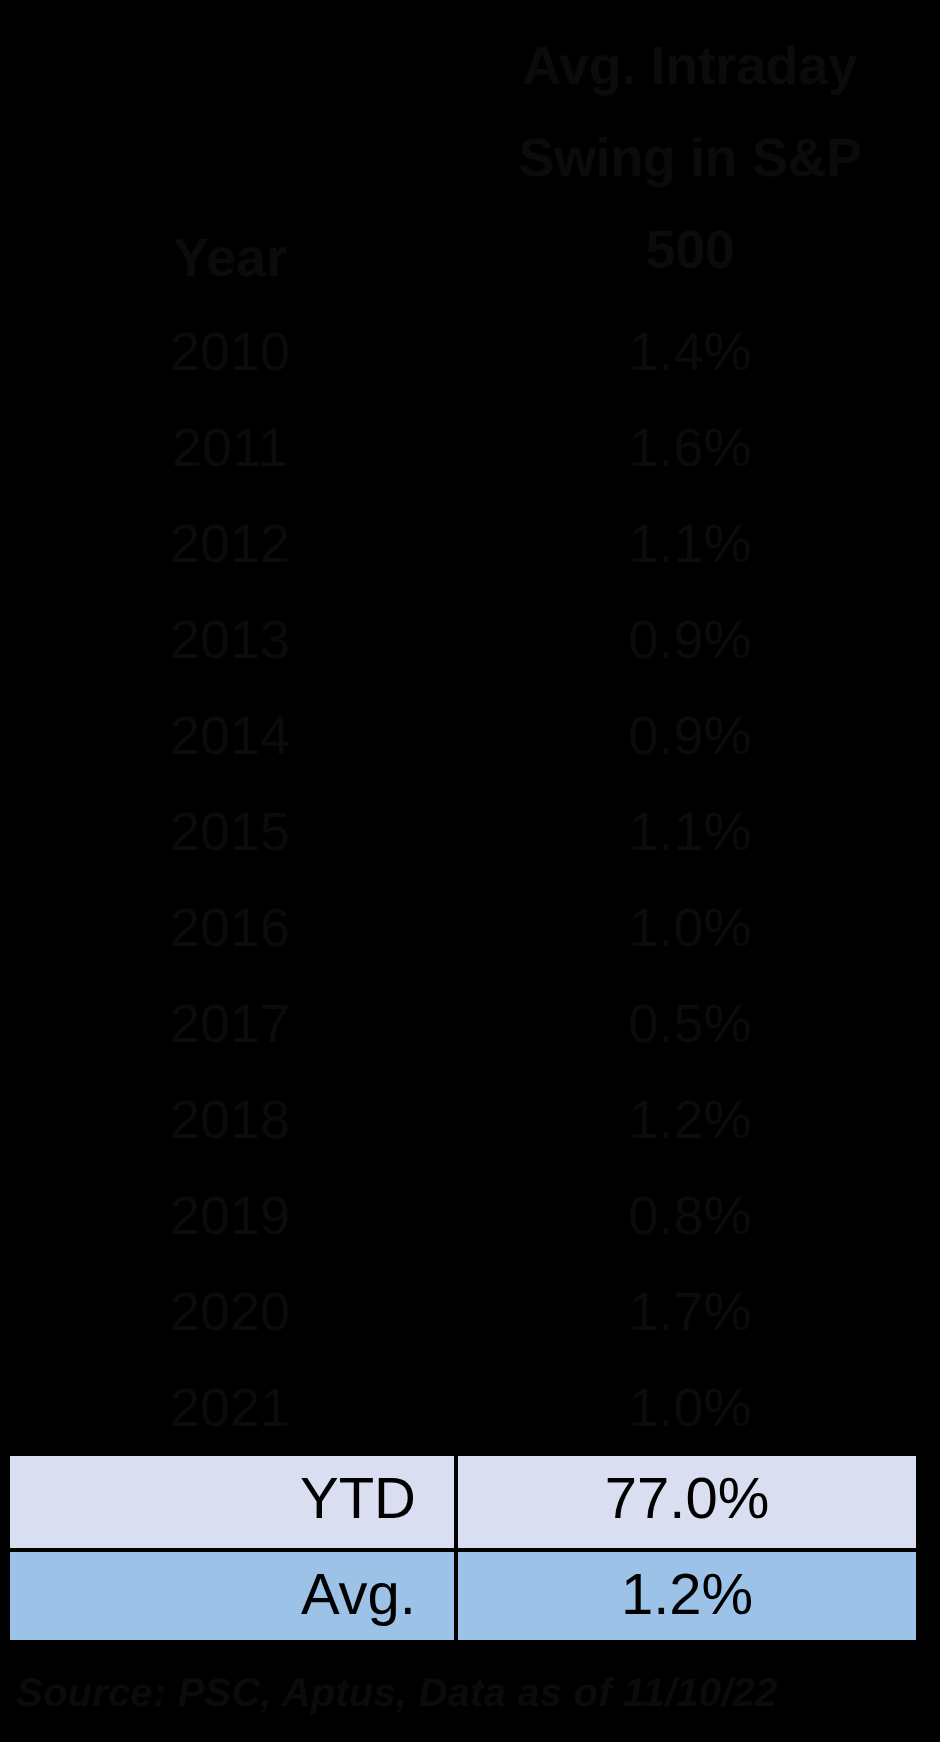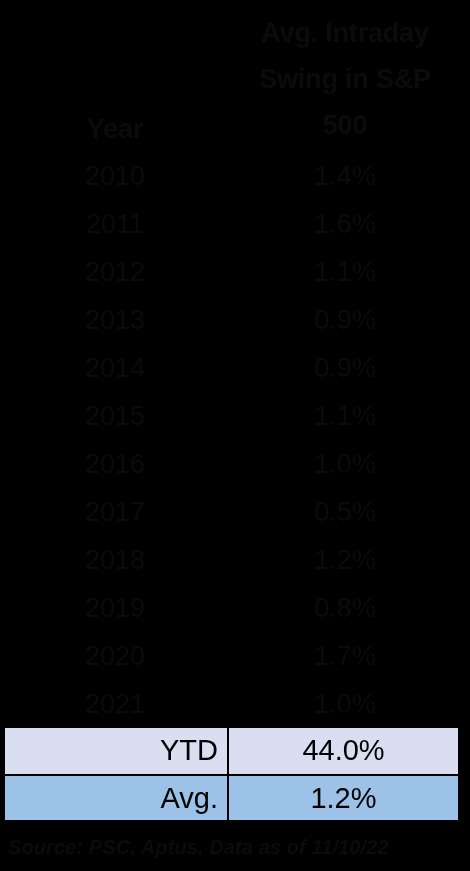--- a/index.html
+++ b/index.html
@@ -99,21 +99,21 @@
     box-sizing: border-box;
   }
   .srow:last-child {
     border-bottom-width: 2px;
     align-items: flex-end;
   }
   .srow .lab {
     flex: 0 0 224px;
     box-sizing: border-box;
     text-align: right;
-    padding-right: 9px;
+    padding-right: 19px;
     font-size: 29px;
     line-height: 44px;
     color: #000000;
     border-right: 2px solid #000000;
   }
   .srow .val {
     flex: 1 1 auto;
     box-sizing: border-box;
     text-align: center;
     font-size: 29px;
@@ -216,21 +216,21 @@
     <div class="drow">
       <span class="dcell-year dark-text">2021</span>
       <span class="dcell-val dark-text">1.0%</span>
     </div>
 
   </div>
 
   <div class="summary">
     <div class="srow ytd">
       <div class="lab">YTD</div>
-      <div class="val">44.0%</div>
+      <div class="val">77.0%</div>
     </div>
     <div class="srow avg">
       <div class="lab">Avg.</div>
       <div class="val">1.2%</div>
     </div>
   </div>
 
   <div class="source">Source: PSC, Aptus, Data as of 11/10/22</div>
 
 </div>

